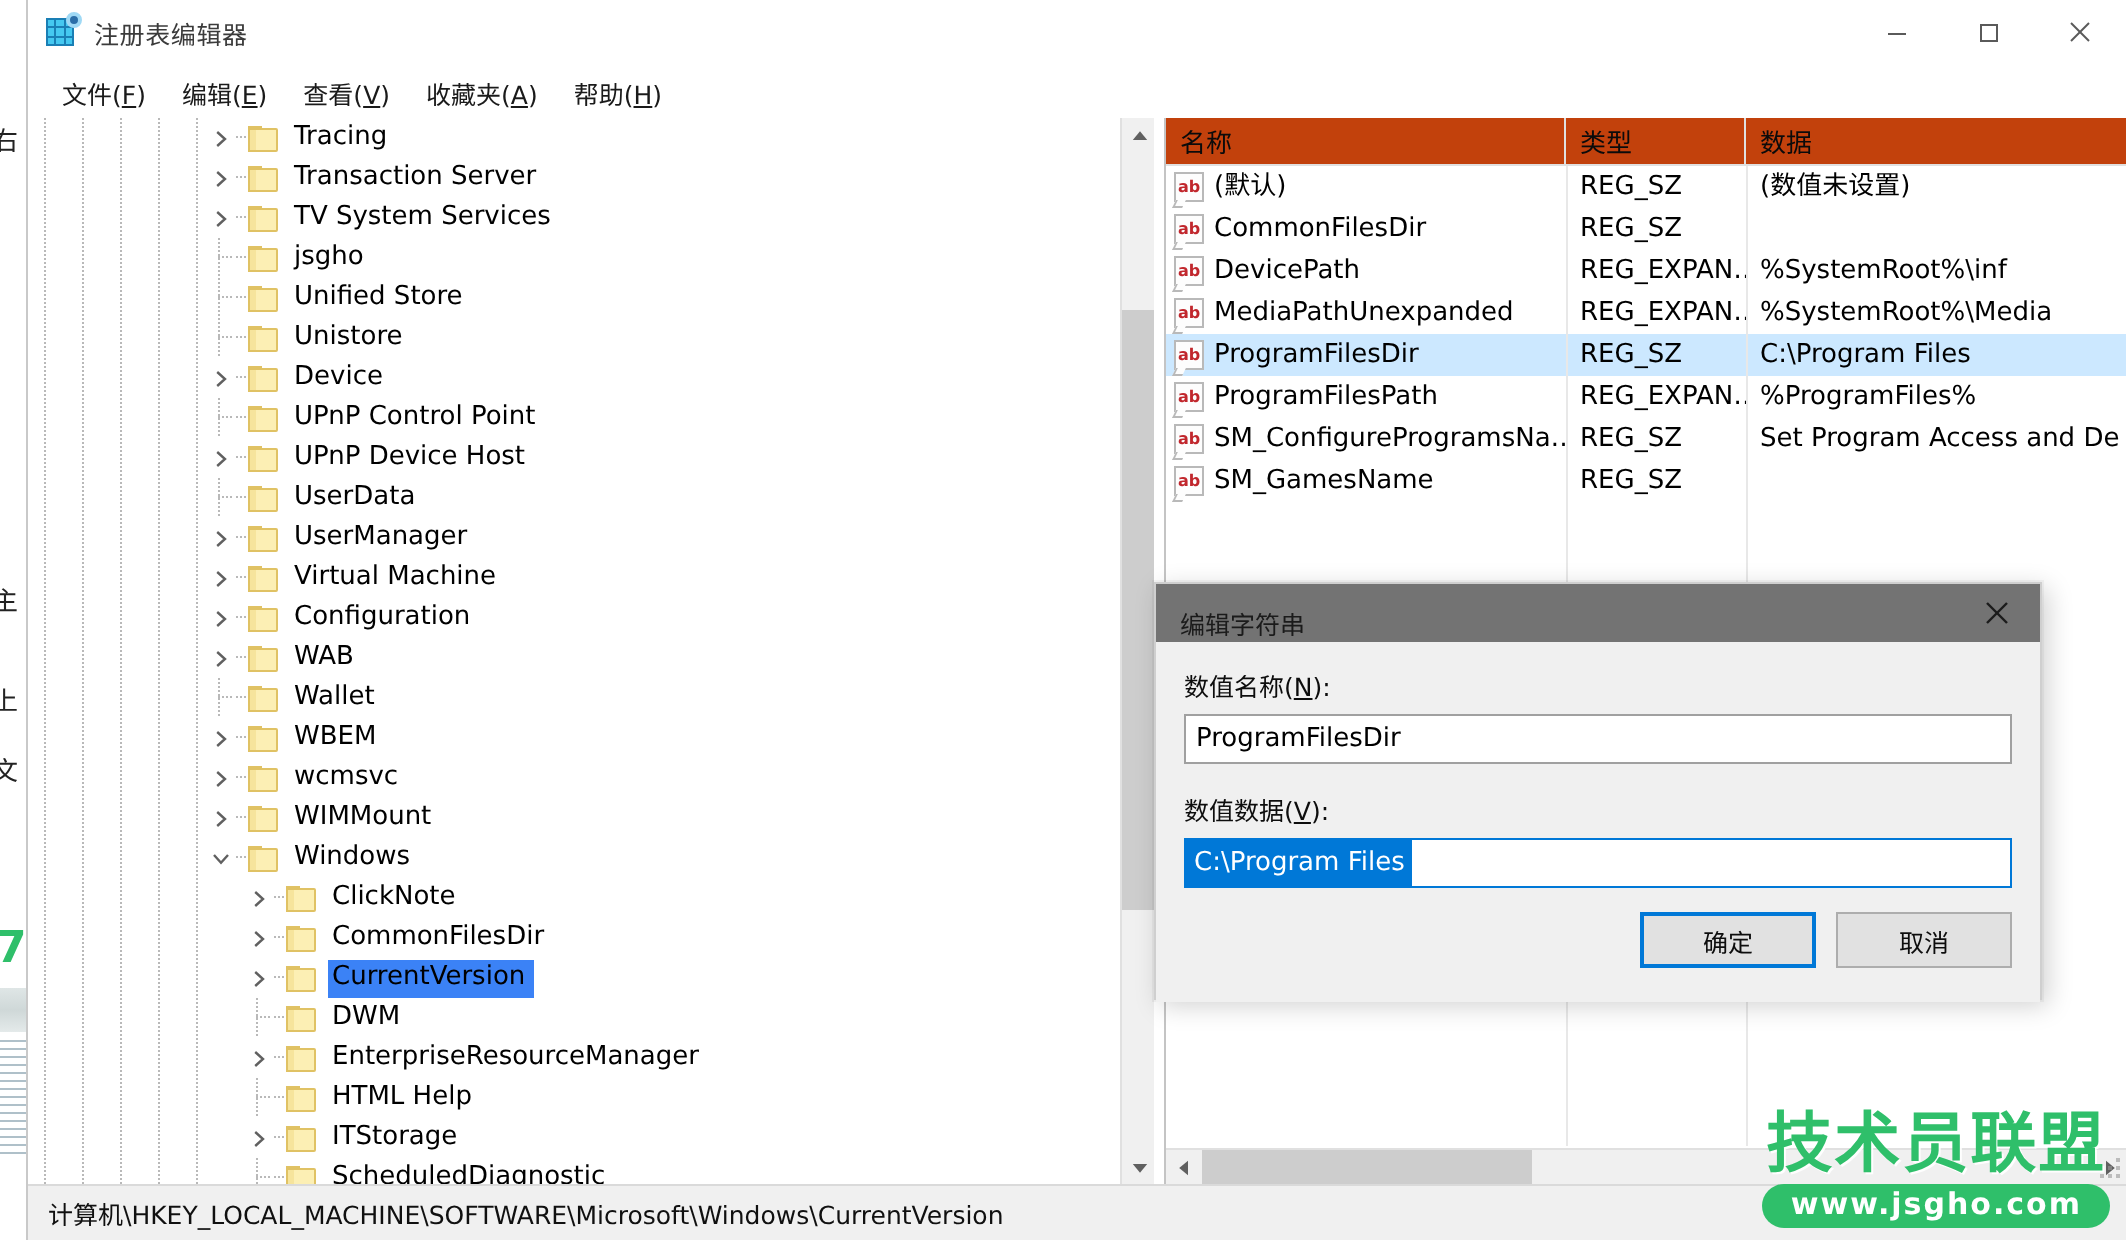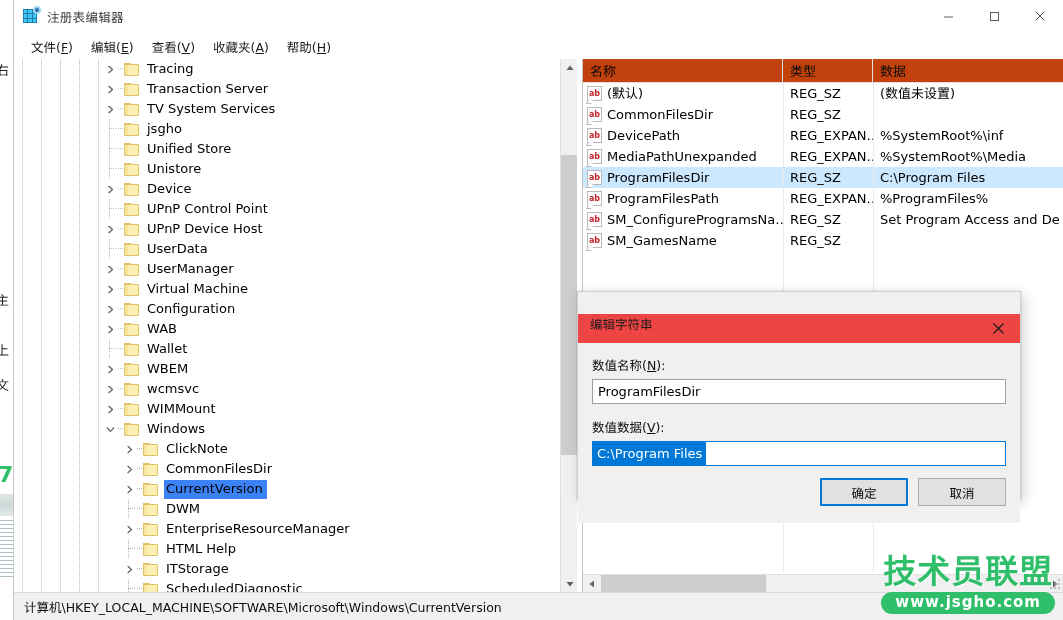--- a/index.html
+++ b/index.html
@@ -434,25 +434,24 @@
     height: 209px;
     background: #f0f0f0;
     border: 1px solid #cfcfcf;
     box-shadow: 0 0 0 1px rgba(0,0,0,.04), 3px 3px 12px rgba(0,0,0,.18);
     z-index: 10;
     box-sizing: border-box;
     font-family: "DejaVu Sans", sans-serif;
   }
   #dlg-titlebar {
     height: 29px;
-    background: #ef4444;
+    background: #737373;
     display: flex;
-    align-items: flex-start;
+    align-items: flex-end;
     position: relative;
-    margin-top: 22px;
   }
   #dlg-title {
     margin-left: 12px;
     font-size: 12.5px;
     color: #1b1b1b;
   }
   #dlg-close {
     position: absolute;
     right: 0; top: 0;
     width: 44px; height: 29px;

